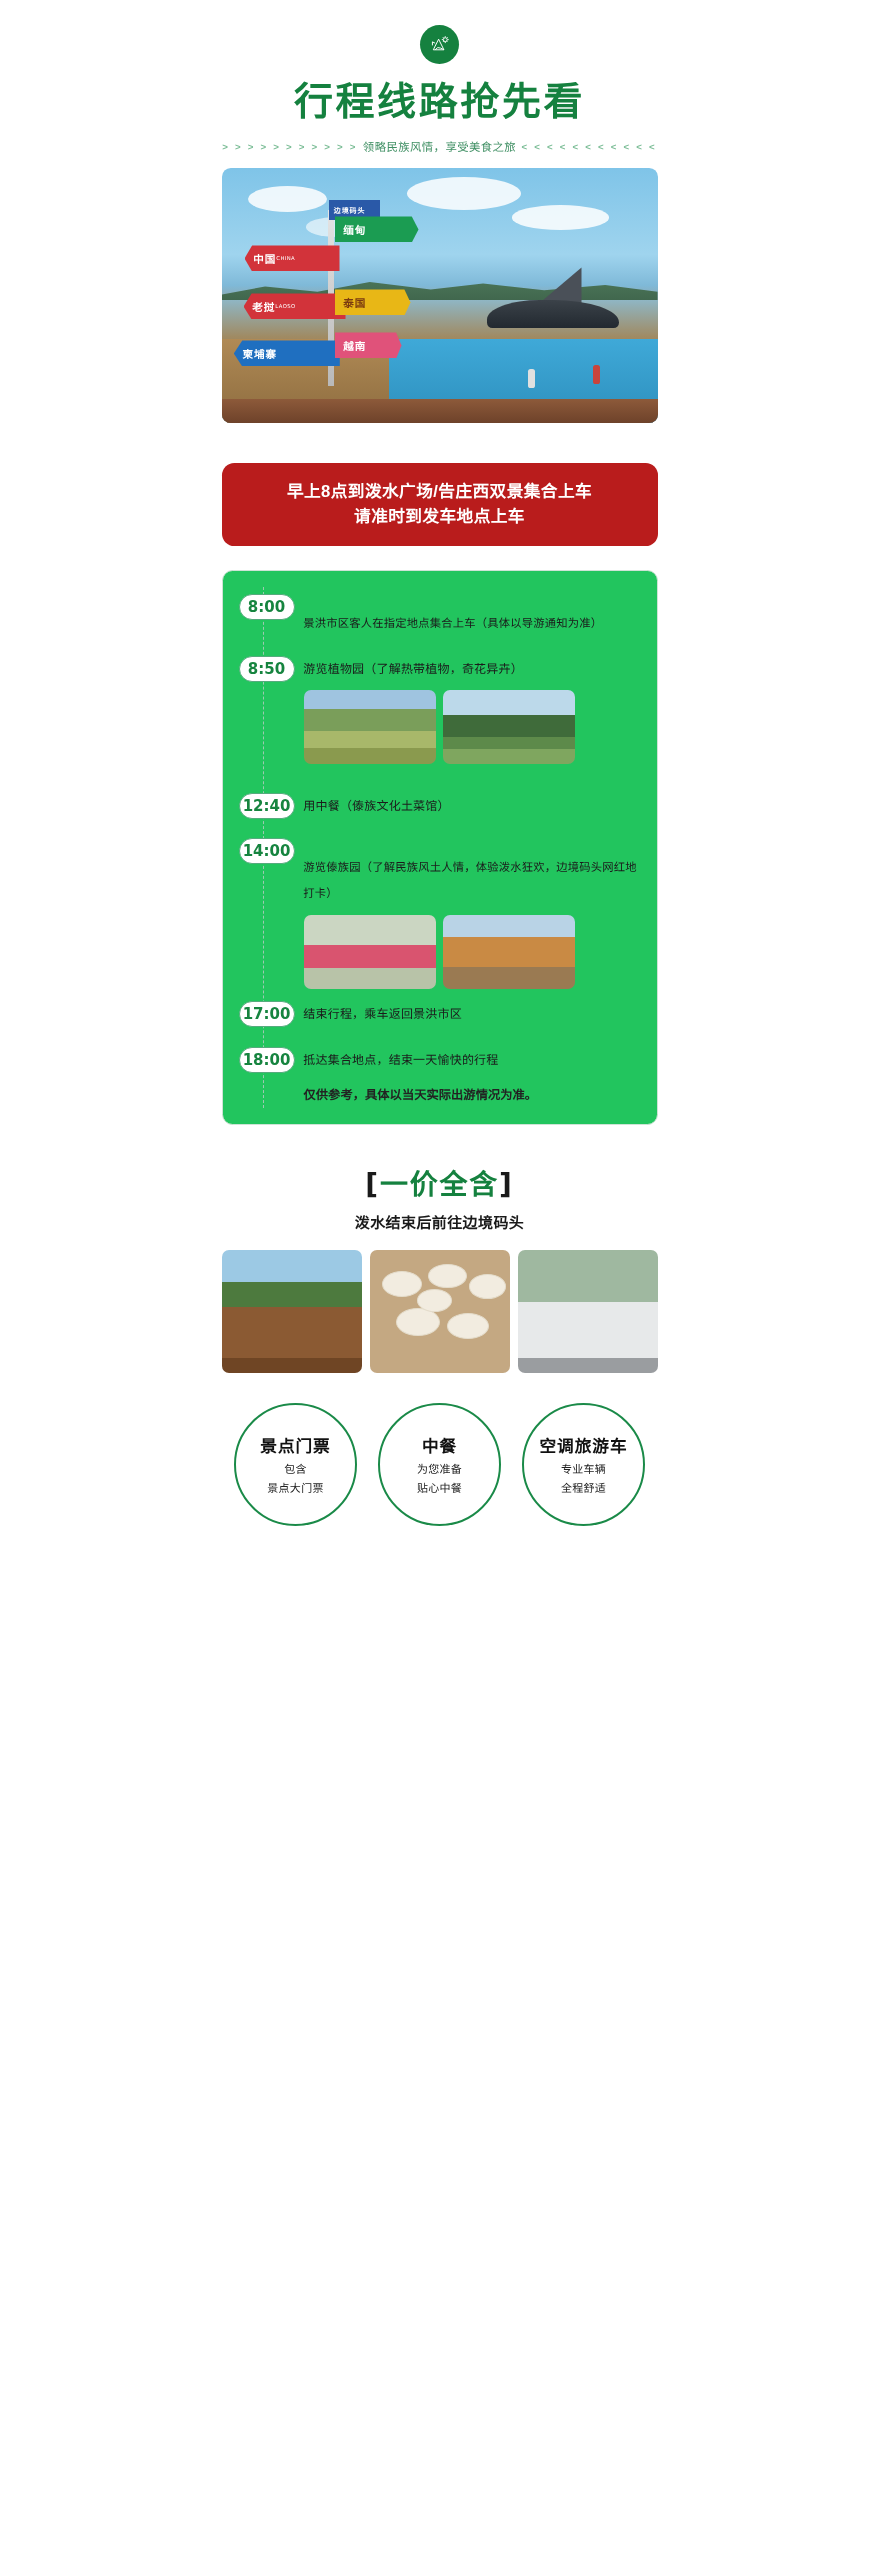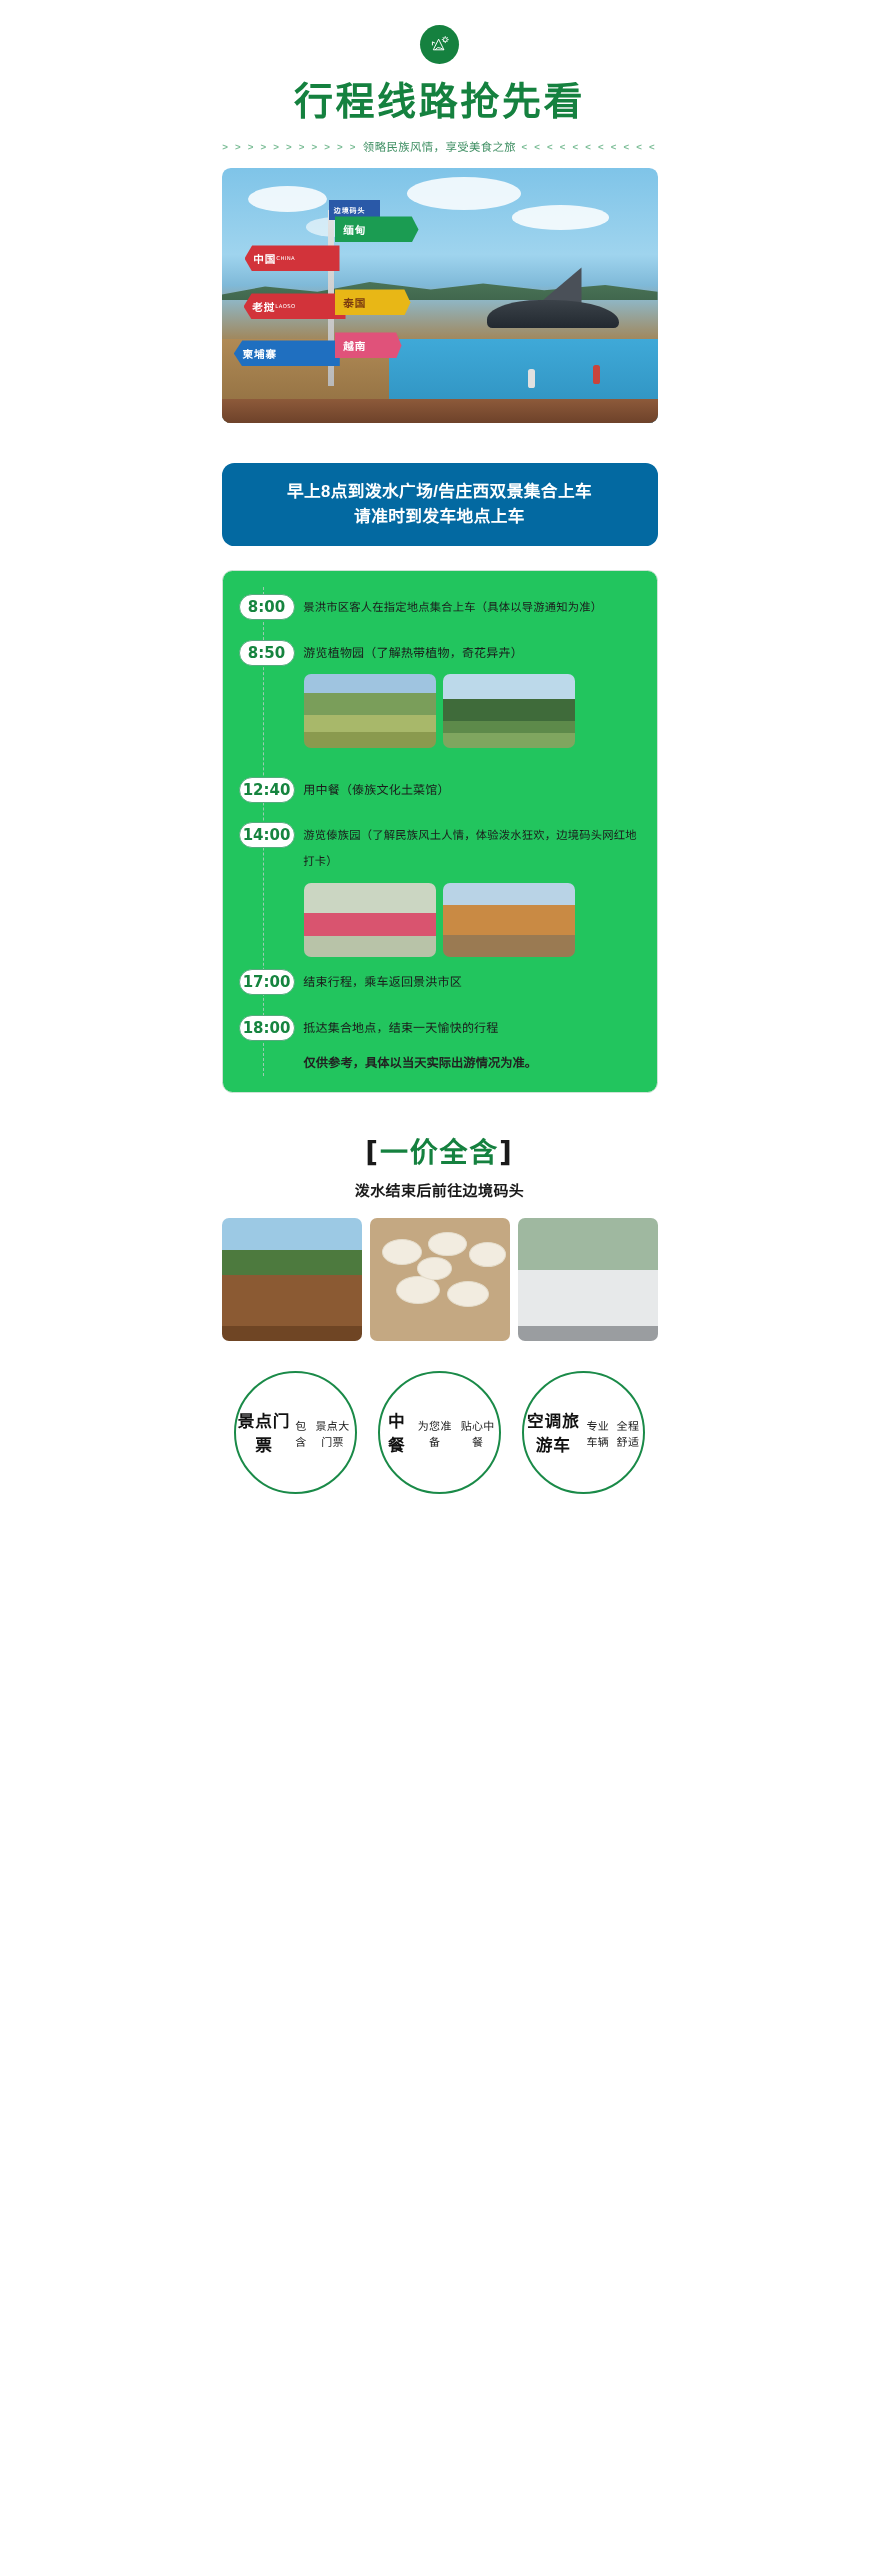--- a/index.html
+++ b/index.html
@@ -86,21 +86,21 @@
   .boat-sail {
     position:absolute; right:76px; top:99px; width:46px; height:39px;
     background:#4a5058; clip-path:polygon(100% 0,100% 100%,0 100%);
   }
   .figure {
     position:absolute; width:7px; height:19.3px; background:#c9443c; border-radius:2.6px;
   }
 
   
   .banner {
-    width:436px; margin:40px auto 0; background:#0369a1; border-radius:12.3px;
+    width:436px; margin:40px auto 0; background:#b91c1c; border-radius:12.3px;
     padding:16px 21px; text-align:center; color:#fff;
   }
   .banner div { font-size:16.7px; font-weight:bold; line-height:1.5; letter-spacing:0.4px; }
 
   
   .timeline-card {
     width:436px; margin:24.6px auto 0; border:0.9px solid #cfe3d6; border-radius:10.6px;
     padding:23px 16px 21px 16px; position:relative; background:#22c55e;
   }
   .tl-line {
@@ -108,21 +108,21 @@
     border-left:1.3px dashed #9cc9b0;
   }
   .tl-row { display:flex; align-items:flex-start; position:relative; margin-bottom:3.5px; }
   .time-pill {
     flex:0 0 auto; min-width:56px; height:26px; border:1.3px solid #55ab7d;
     border-radius:14px; background:#fff; color:#16843f;
     font-size:15px; font-weight:bold; display:flex; align-items:center; justify-content:center;
     font-family:"DejaVu Sans", sans-serif; position:relative; z-index:2; margin-right:8.8px;
   }
   .tl-text { font-size:12px; color:#1b1b1b; line-height:26px; letter-spacing:0.2px; }
-  .tl-text.small { font-size:11.3px; }
+  .tl-text.small { font-size:11.3px;margin-top:16px; }
   .tl-gap { height:16px; }
   .tl-note { margin-left:65px; font-size:12.3px; font-weight:bold; color:#222; margin-top:12.3px; }
 
   .photo-pair { display:flex; gap:7px; margin:8.8px 0 12.3px 65px; }
   .photo-pair .ph { width:132px; height:74px; border-radius:7px; overflow:hidden; position:relative; }
   .ph-terrace { background:linear-gradient(#9fc4e0 0 26%,#7a9e5a 26% 55%,#a8b86a 55% 78%,#8a9a4e 78% 100%); }
   .ph-palm    { background:linear-gradient(#bcd9ea 0 34%,#3f6b3a 34% 64%,#5d8a4a 64% 80%,#7fa65f 80% 100%); }
   .ph-dance   { background:linear-gradient(#cbd6c2 0 40%,#d9546f 40% 72%,#b8c3a8 72% 100%); }
   .ph-gate    { background:linear-gradient(#b9d3e6 0 30%,#c98a44 30% 70%,#9a7a52 70% 100%); }
 
@@ -140,21 +140,21 @@
   .inc-photos .ip { flex:1; height:123px; border-radius:7px; overflow:hidden; position:relative; }
   .ip-temple { background:linear-gradient(#9cc9e4 0 26%,#4d7a3e 26% 46%,#8b5a33 46% 88%,#6f4524 88% 100%); }
   .ip-food   { background:linear-gradient(#c4a882 0 100%); }
   .ip-bus    { background:linear-gradient(#9fb8a0 0 42%,#e7e9ea 42% 88%,#9a9da0 88% 100%); }
   .food-dish { position:absolute; background:#f2ece0; border-radius:50%; border:1.8px solid #e4dccb; }
 
   
   .circles { display:flex; justify-content:center; gap:21px; width:436px; margin:30px auto 0; }
   .circ {
     width:123px; height:123px; border-radius:50%; border:2.2px solid #1a8a48;
-    display:flex; align-items:center; justify-content:center;
+    display:flex; flex-direction:column; align-items:center; justify-content:center;
     text-align:center; background:#fff;
   }
   .circ-title { font-size:16.7px; font-weight:bold; color:#111; letter-spacing:0.9px; }
   .circ-l1, .circ-l2 { font-size:11px; color:#222; margin-top:2.6px; letter-spacing:0.3px; }
 </style>
 </head>
 <body>
 
 <div class="page">
 

